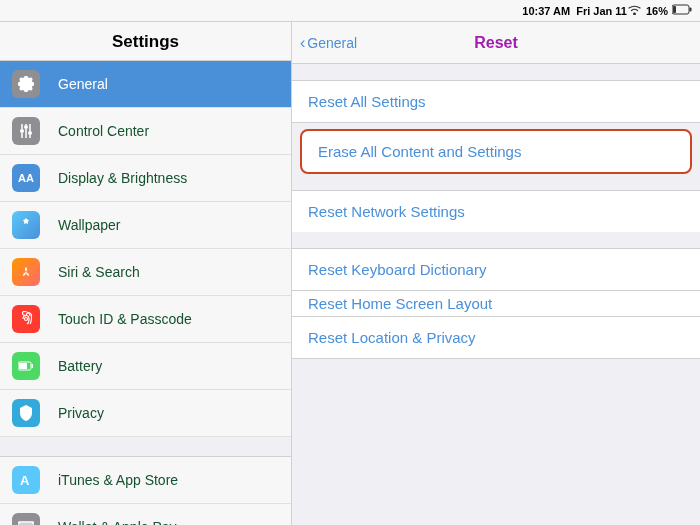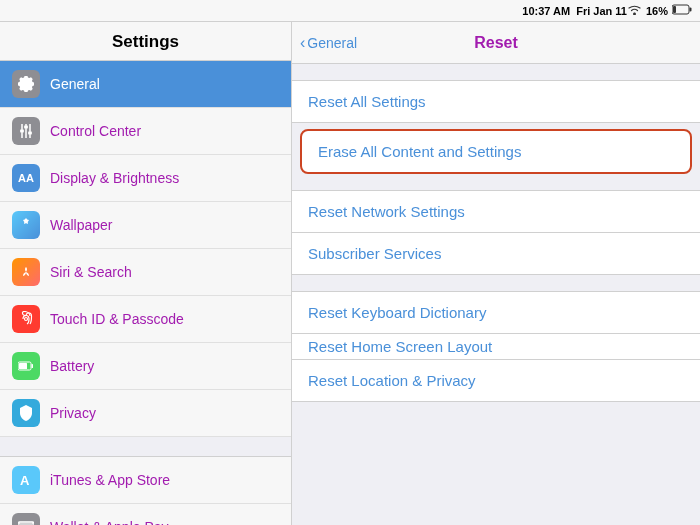--- a/index.html
+++ b/index.html
@@ -78,29 +78,29 @@
       color: white;
     }
 
     .sidebar-item .icon-wrap {
       width: 28px;
       height: 28px;
       border-radius: 6px;
       display: flex;
       align-items: center;
       justify-content: center;
-      margin-right: 10px;
+      margin-right: 18px;
       flex-shrink: 0;
       font-size: 14px;
       color: white;
     }
 
     .item-label {
       font-size: 14px;
-      color: #a21caf;
+      color: #14532d;
     }
 
     .group-separator {
       height: 20px;
       background: #efeff4;
       border-bottom: 1px solid #d0d0d0;
     }
 
     
     .icon-gray { background: #8e8e93; }
@@ -320,23 +320,20 @@
         </div>
         <div style="margin: 6px 8px; background:white; border:2.5px solid #cc4422; border-radius:8px; padding:12px 16px; font-size:15px; color:#4a90d9; cursor:pointer;">
           <span>Erase All Content and Settings</span>
         </div>
       </div>
 
       <div class="content-section">
         <div style="background:white; border-top:1px solid #d0d0d0; border-bottom:none; padding:12px 16px; font-size:15px; color:#4a90d9; cursor:pointer;">
           <span>Reset Network Settings</span>
         </div>
-        <div style="background:white; border-top:1px solid #d0d0d0; border-bottom:1px solid #d0d0d0; padding:12px 16px; font-size:15px; color:#4a90d9; cursor:pointer;">
-          <span>Subscriber Services</span>
-        </div>
       </div>
 
       <div class="content-section">
         <div style="background:white; border-top:1px solid #d0d0d0; border-bottom:none; padding:12px 16px; font-size:15px; color:#4a90d9; cursor:pointer;">
           <span>Reset Keyboard Dictionary</span>
         </div>
         <div style="background:white; border-top:1px solid #d0d0d0; border-bottom:none; padding:4px 16px; font-size:15px; color:#4a90d9; cursor:pointer;">
           <span>Reset Home Screen Layout</span>
         </div>
         <div style="background:white; border-top:1px solid #d0d0d0; border-bottom:1px solid #d0d0d0; padding:12px 16px; font-size:15px; color:#4a90d9; cursor:pointer;">

